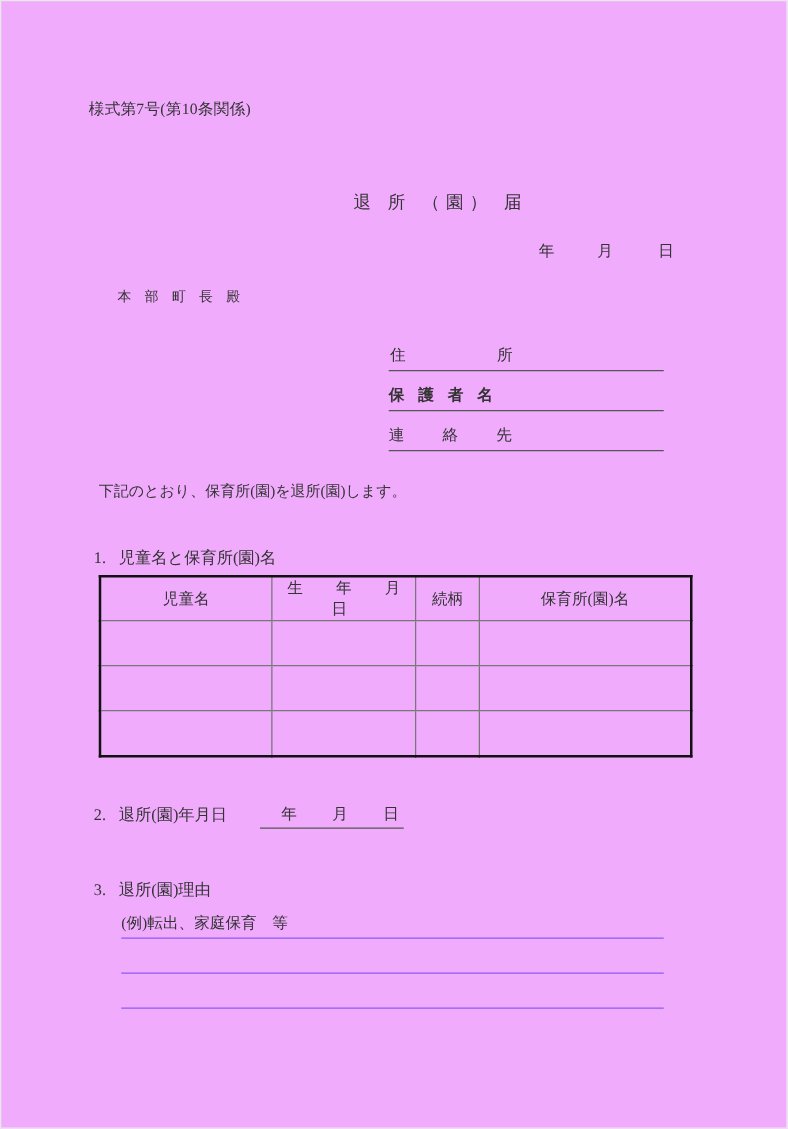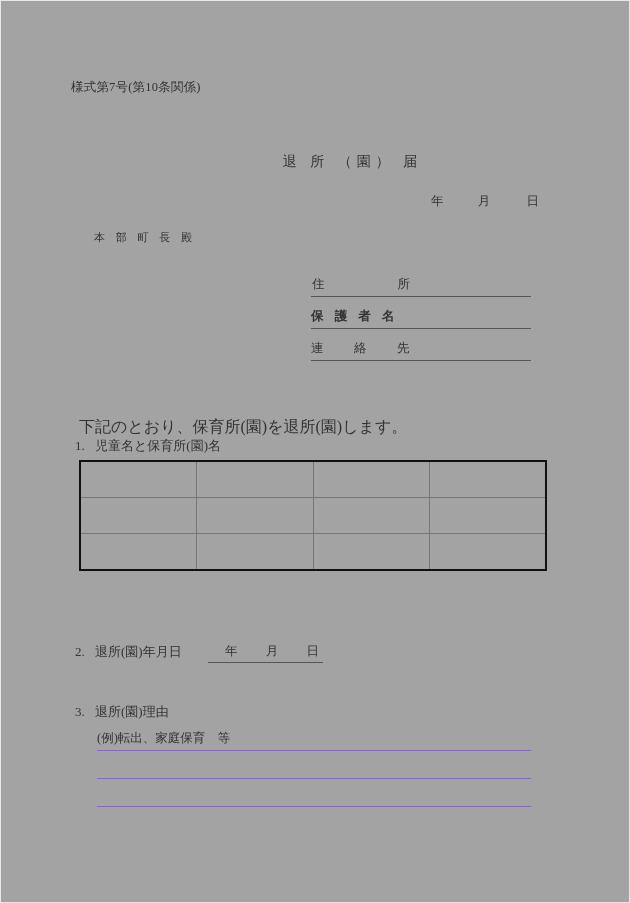--- a/index.html
+++ b/index.html
@@ -5,21 +5,21 @@
 <style>
   html, body {
     margin: 0;
     padding: 0;
     background: #ffffff;
   }
   .page {
     position: relative;
     width: 630px;
     height: 903px;
-    background: #a3a3a3;
+    background: #f0abfc;
     border: 1px solid #e8e8e8;
     box-sizing: border-box;
     font-family: "Liberation Serif", "DejaVu Serif", serif;
     color: #333333;
     overflow: hidden;
   }
 
   
   .form-number {
     position: absolute;
@@ -89,22 +89,22 @@
     margin-top: 24px;
   }
   .lbl-addr { letter-spacing: 16px; text-indent: 1px; }
   .lbl-guardian { letter-spacing: 4px; font-weight: bold; }
   .lbl-contact { letter-spacing: 9px; }
 
   
   .statement {
     position: absolute;
     left: 78px;
-    top: 416px;
-    font-size: 16px;
+    top: 384px;
+    font-size: 12px;
     white-space: nowrap;
   }
 
   
   .section-heading {
     position: absolute;
     font-size: 13px;
     white-space: nowrap;
   }
   .sec1 { left: 74px; top: 436px; }
@@ -205,20 +205,26 @@
   </div>
 
   <div class="statement">下記のとおり、保育所(園)を退所(園)します。</div>
 
   <div class="section-heading sec1">
     <span class="sec-num">1.</span><span>児童名と保育所(園)名</span>
   </div>
 
   <table class="child-table">
     <tbody>
+      <tr class="header-row">
+        <td class="col-name">児童名</td>
+        <td class="col-dob sp-dob">生　年　月　日</td>
+        <td class="col-rel">続柄</td>
+        <td class="col-fac">保育所(園)名</td>
+      </tr>
       <tr>
         <td></td>
         <td></td>
         <td></td>
         <td></td>
       </tr>
       <tr>
         <td></td>
         <td></td>
         <td></td>

